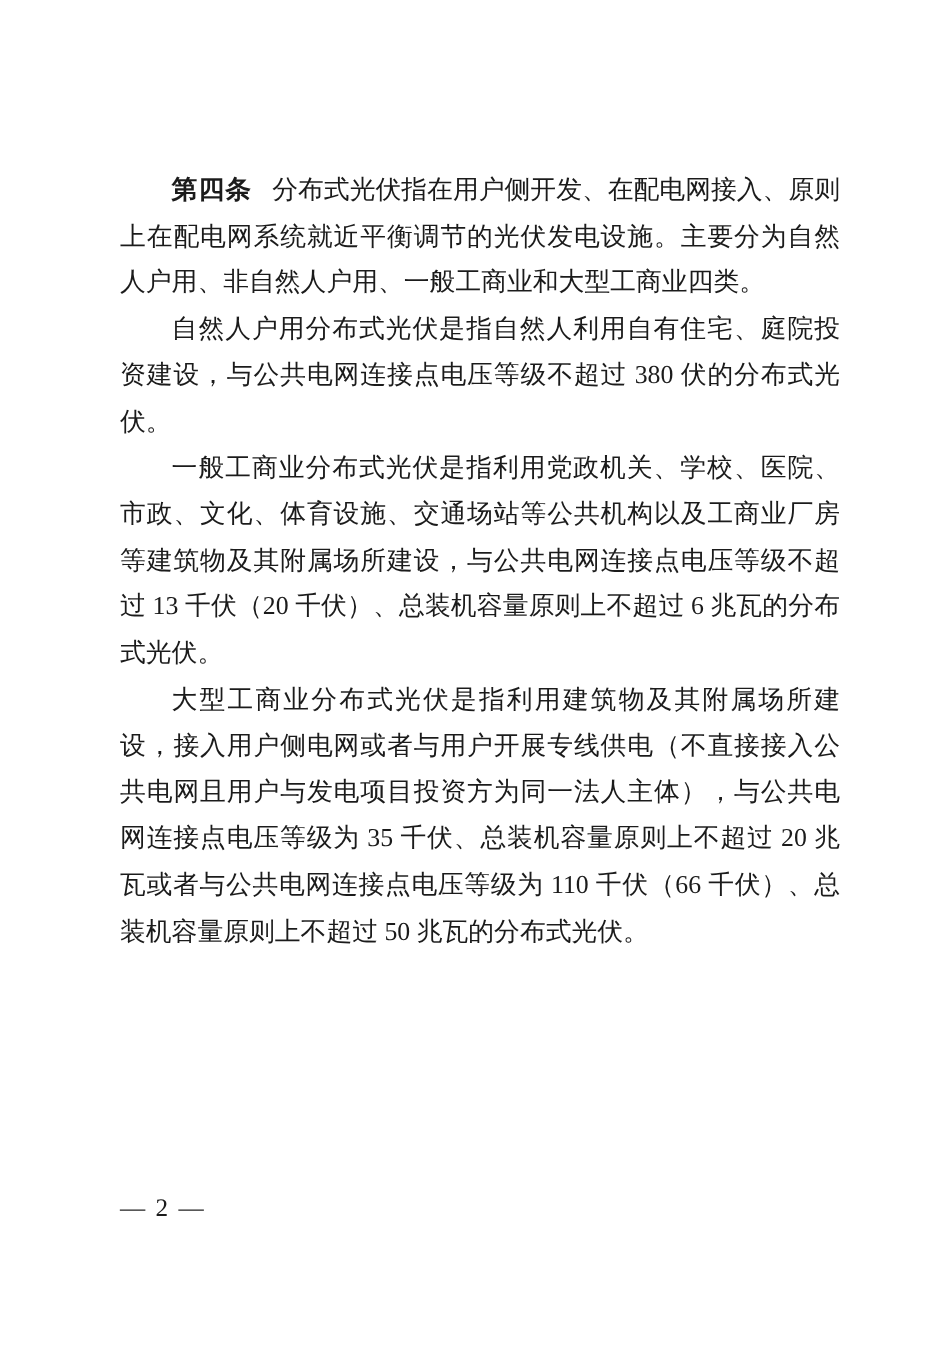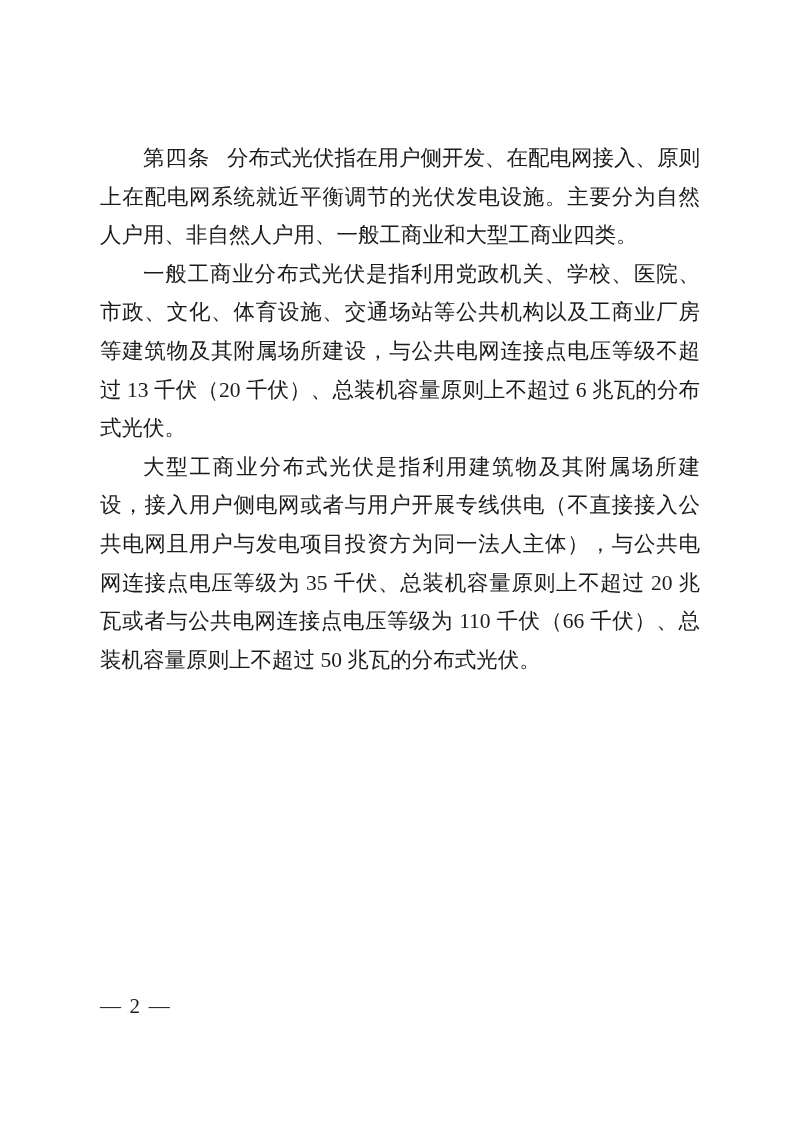--- a/index.html
+++ b/index.html
@@ -26,21 +26,21 @@
     margin: 0;
     padding: 0;
     font-size: 21.5px;
     line-height: 38.6px;
     text-align: justify;
     text-justify: inter-ideograph;
     text-indent: 2em;
     word-break: break-all;
   }
   .article-no {
-    font-weight: 400;
+    font-weight: 700;
     margin-right: 0.78em;
     letter-spacing: 0.04em;
   }
   .page-footer {
     position: absolute;
     left: 100px;
     top: 991px;
     font-size: 21px;
     line-height: 30px;
     color: #1b1b1b;
@@ -51,20 +51,23 @@
 </head>
 <body>
 
 <div class="page">
   <div class="content">
 
     <p>
       <span class="article-no">第四条</span><span>分布式光伏指在用户侧开发、在配电网接入、原则上在配电网系统就近平衡调节的光伏发电设施。主要分为自然人户用、非自然人户用、一般工商业和大型工商业四类。</span>
     </p>
 
+    <p>
+      <span>自然人户用分布式光伏是指自然人利用自有住宅、庭院投资建设，与公共电网连接点电压等级不超过 380 伏的分布式光伏。</span>
+    </p>
 
 
     <p>
       <span>一般工商业分布式光伏是指利用党政机关、学校、医院、市政、文化、体育设施、交通场站等公共机构以及工商业厂房等建筑物及其附属场所建设，与公共电网连接点电压等级不超过 13 千伏（20 千伏）、总装机容量原则上不超过 6 兆瓦的分布式光伏。</span>
     </p>
 
     <p>
       <span>大型工商业分布式光伏是指利用建筑物及其附属场所建设，接入用户侧电网或者与用户开展专线供电（不直接接入公共电网且用户与发电项目投资方为同一法人主体），与公共电网连接点电压等级为 35 千伏、总装机容量原则上不超过 20 兆瓦或者与公共电网连接点电压等级为 110 千伏（66 千伏）、总装机容量原则上不超过 50 兆瓦的分布式光伏。</span>
     </p>
 

